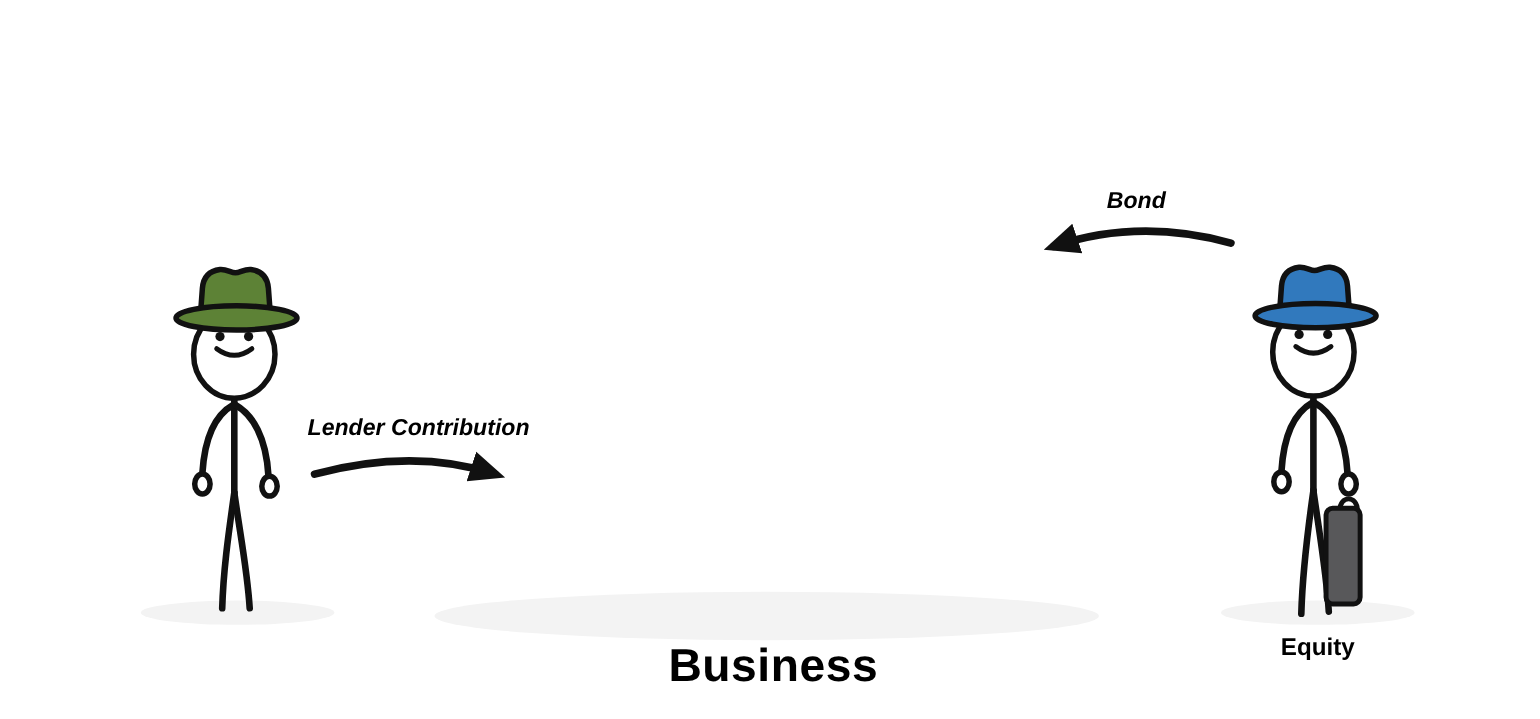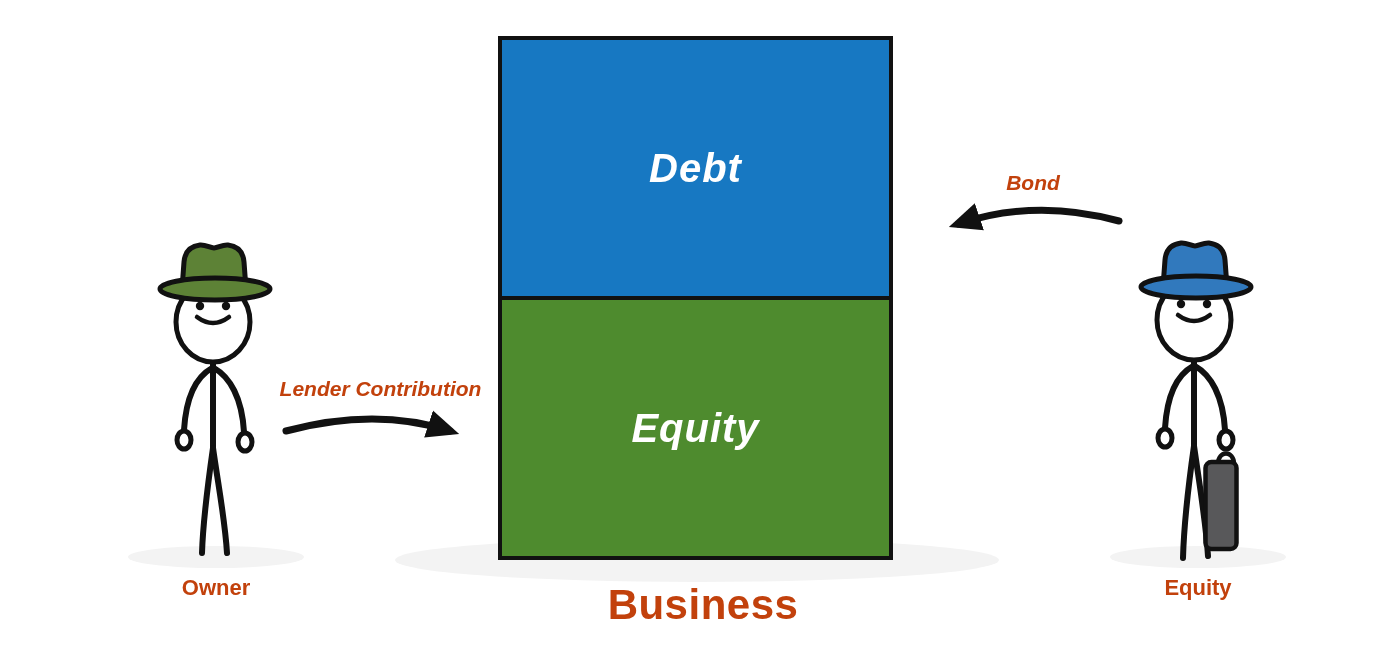--- a/index.html
+++ b/index.html
@@ -13,21 +13,21 @@
     border:4px solid #111111;box-sizing:border-box;z-index:1;
     display:flex;flex-direction:column;
   }
   .biz-section{
     flex:1;display:flex;align-items:center;justify-content:center;
   }
   .biz-section.top{border-bottom:4px solid #111111;}
   .section-label{
     color:#ffffff;font-size:40px;font-weight:bold;font-style:italic;letter-spacing:1px;
   }
-  .label{position:absolute;z-index:2;text-align:center;color:#c2410c;}
+  .label{position:absolute;z-index:2;text-align:center;color:#000000;}
   .business-label{left:503px;top:581px;width:400px;font-size:42px;font-weight:bold;letter-spacing:0.5px;}
   .actor-label{font-size:22px;font-weight:bold;}
   .owner-label{left:126px;top:575px;width:180px;}
   .lender-label{left:1108px;top:575px;width:180px;}
   .flow-label{font-size:21px;font-weight:bold;font-style:italic;white-space:nowrap;}
   .equity-flow-label{left:258px;top:377px;width:245px;}
   .bond-flow-label{left:978px;top:171px;width:110px;}
 </style>
 </head>
 <body>
@@ -76,28 +76,19 @@
       <ellipse cx="215" cy="289" rx="55" ry="11" stroke-width="5" style="fill: rgb(49, 121, 189);"></ellipse>
       <circle cx="200" cy="306" r="4.2" stroke="none" fill="#111111"></circle>
       <circle cx="226" cy="306" r="4.2" stroke="none" fill="#111111"></circle>
       <path d="M197,317 Q213,329 229,317" stroke-width="4.5"></path>
     </g>
 
     <path d="M286,431 Q376,407 450,431" fill="none" stroke-width="7" stroke-linecap="round" marker-end="url(#ah)" style="stroke: rgb(17, 17, 17);"></path>
     <path d="M1119,221 Q1035,198 958,224" fill="none" stroke-width="7" stroke-linecap="round" marker-end="url(#ah)" style="stroke: rgb(17, 17, 17);"></path>
   </svg>
 
-  <div class="biz-box">
-    <div class="biz-section top" style="background: rgb(23, 120, 194);">
-      <span class="section-label">Debt</span>
-    </div>
-    <div class="biz-section" style="background: rgb(78, 139, 46);">
-      <span class="section-label">Equity</span>
-    </div>
-  </div>
 
   <div class="label business-label">Business</div>
-  <div class="label actor-label owner-label">Owner</div>
   <div class="label actor-label lender-label">Equity</div>
   <div class="label flow-label equity-flow-label">Lender Contribution</div>
   <div class="label flow-label bond-flow-label">Bond</div>
 
 </div>
 
 </body></html>

